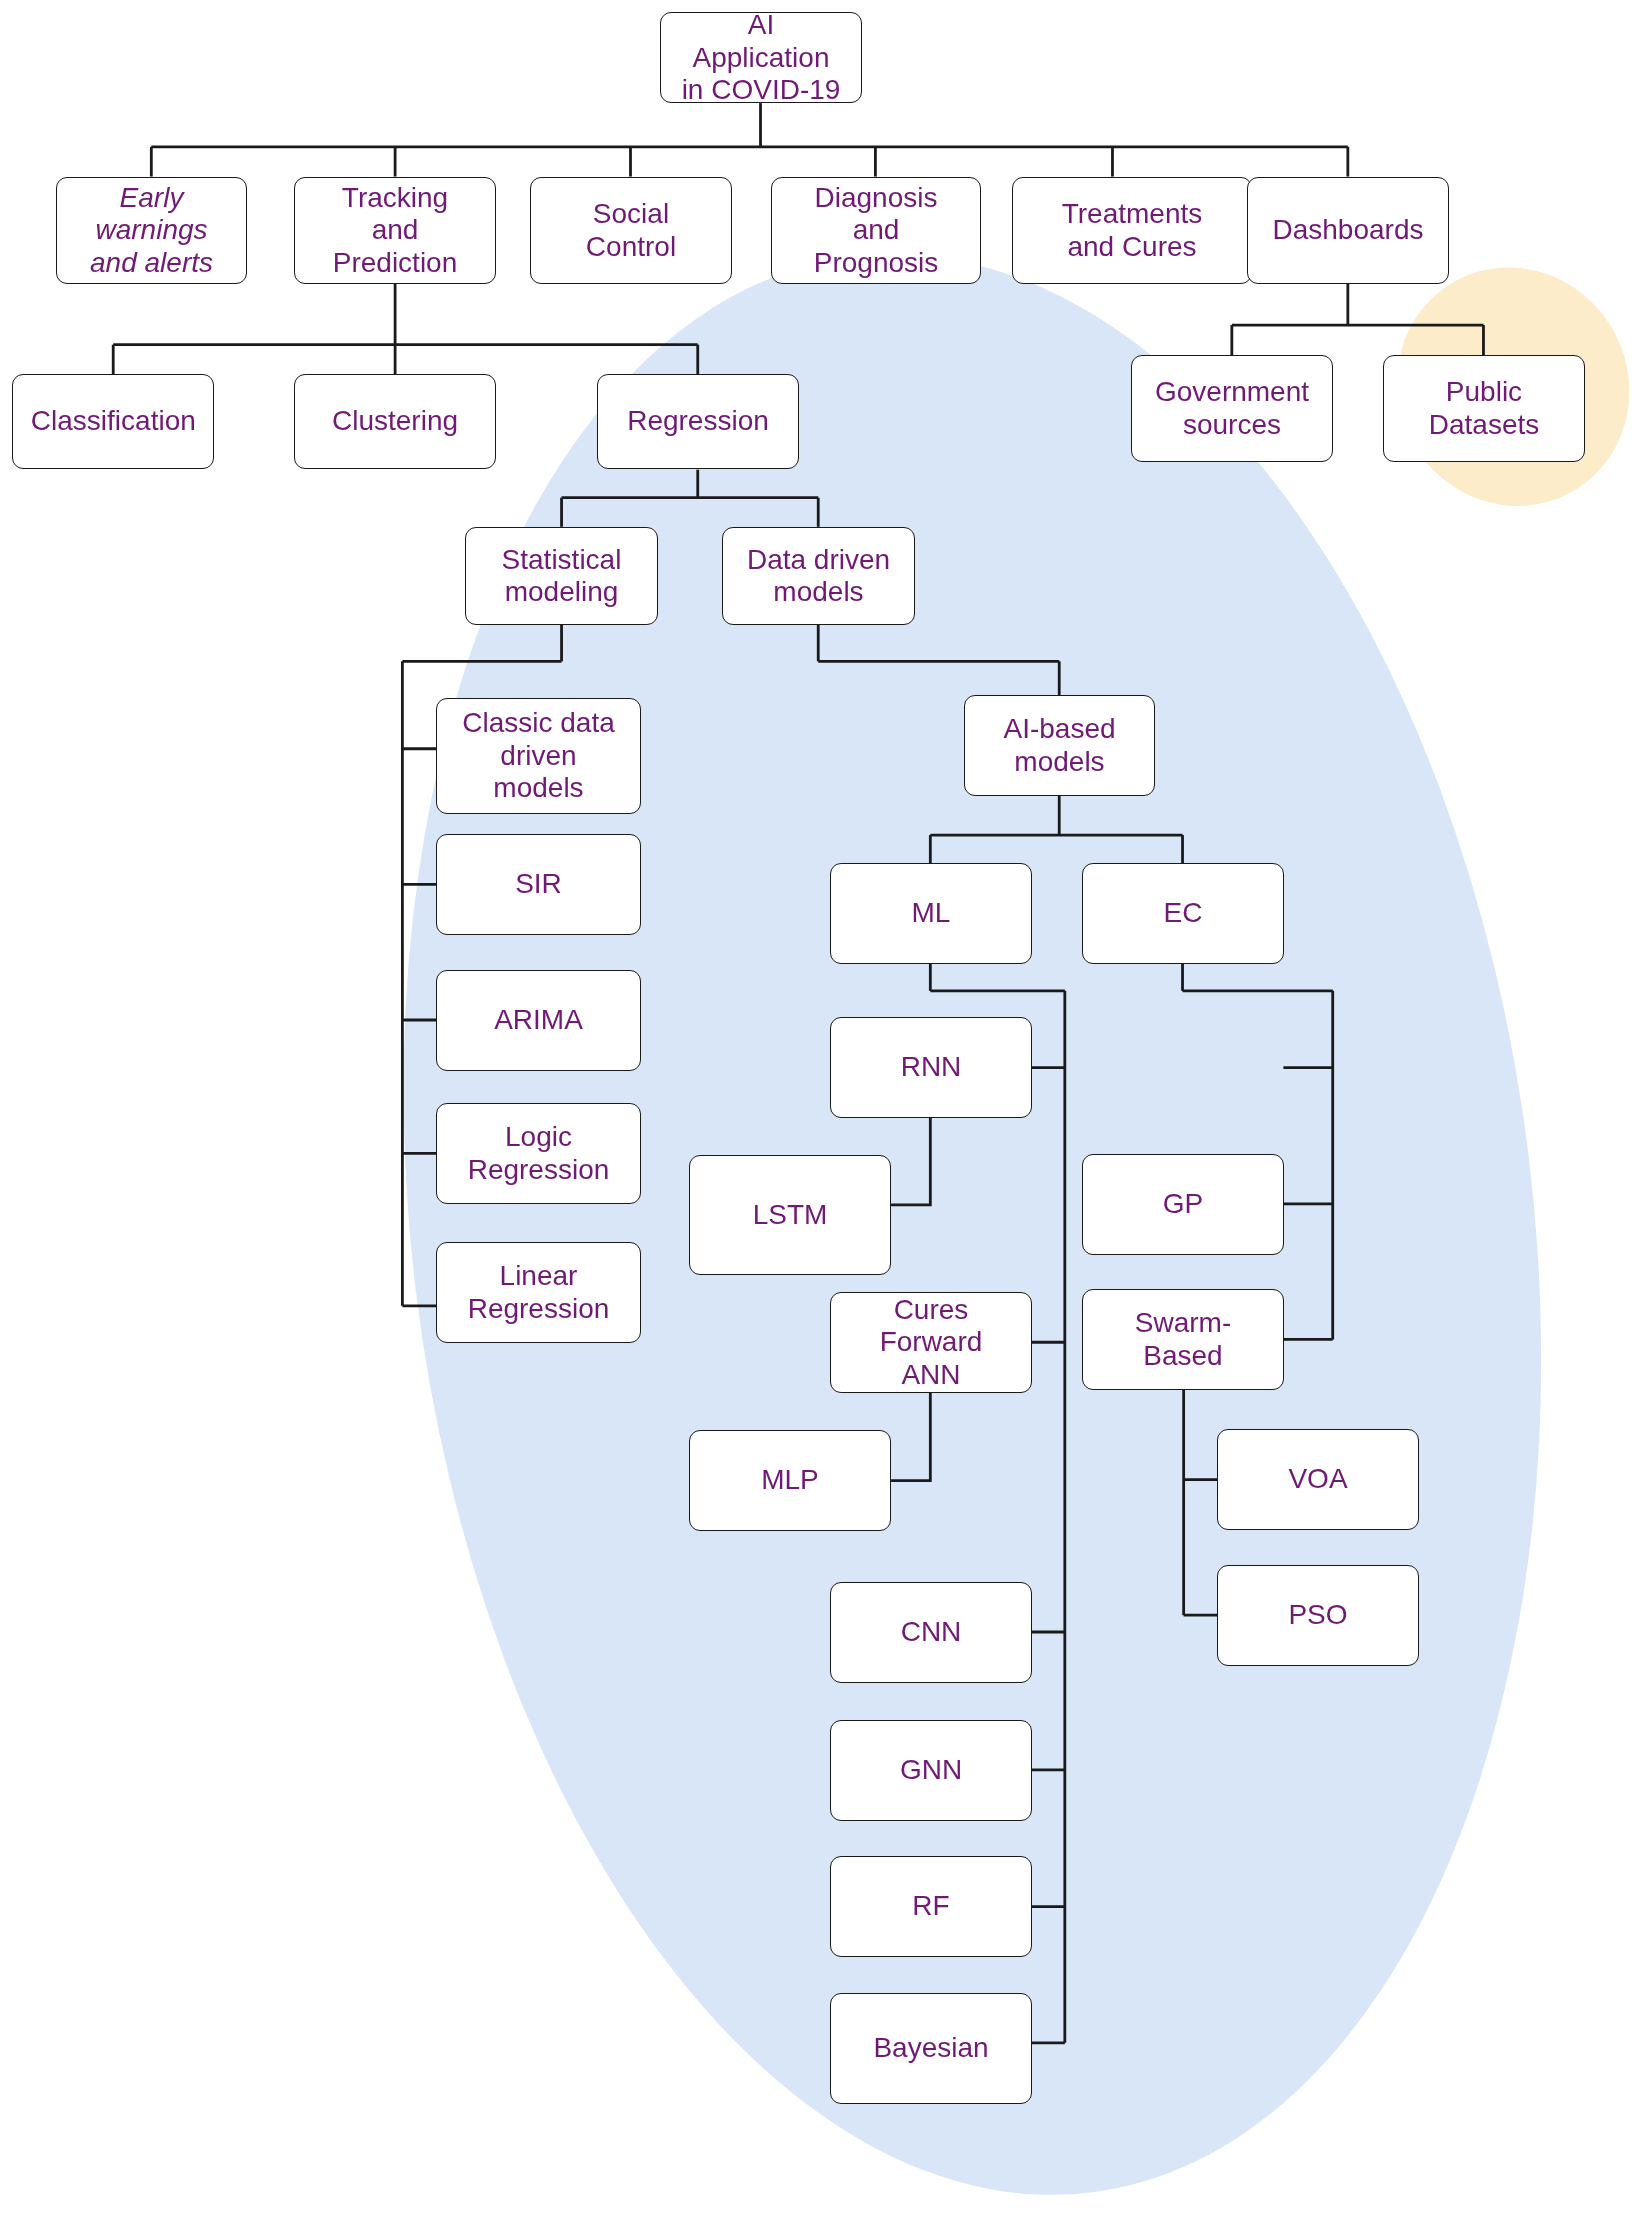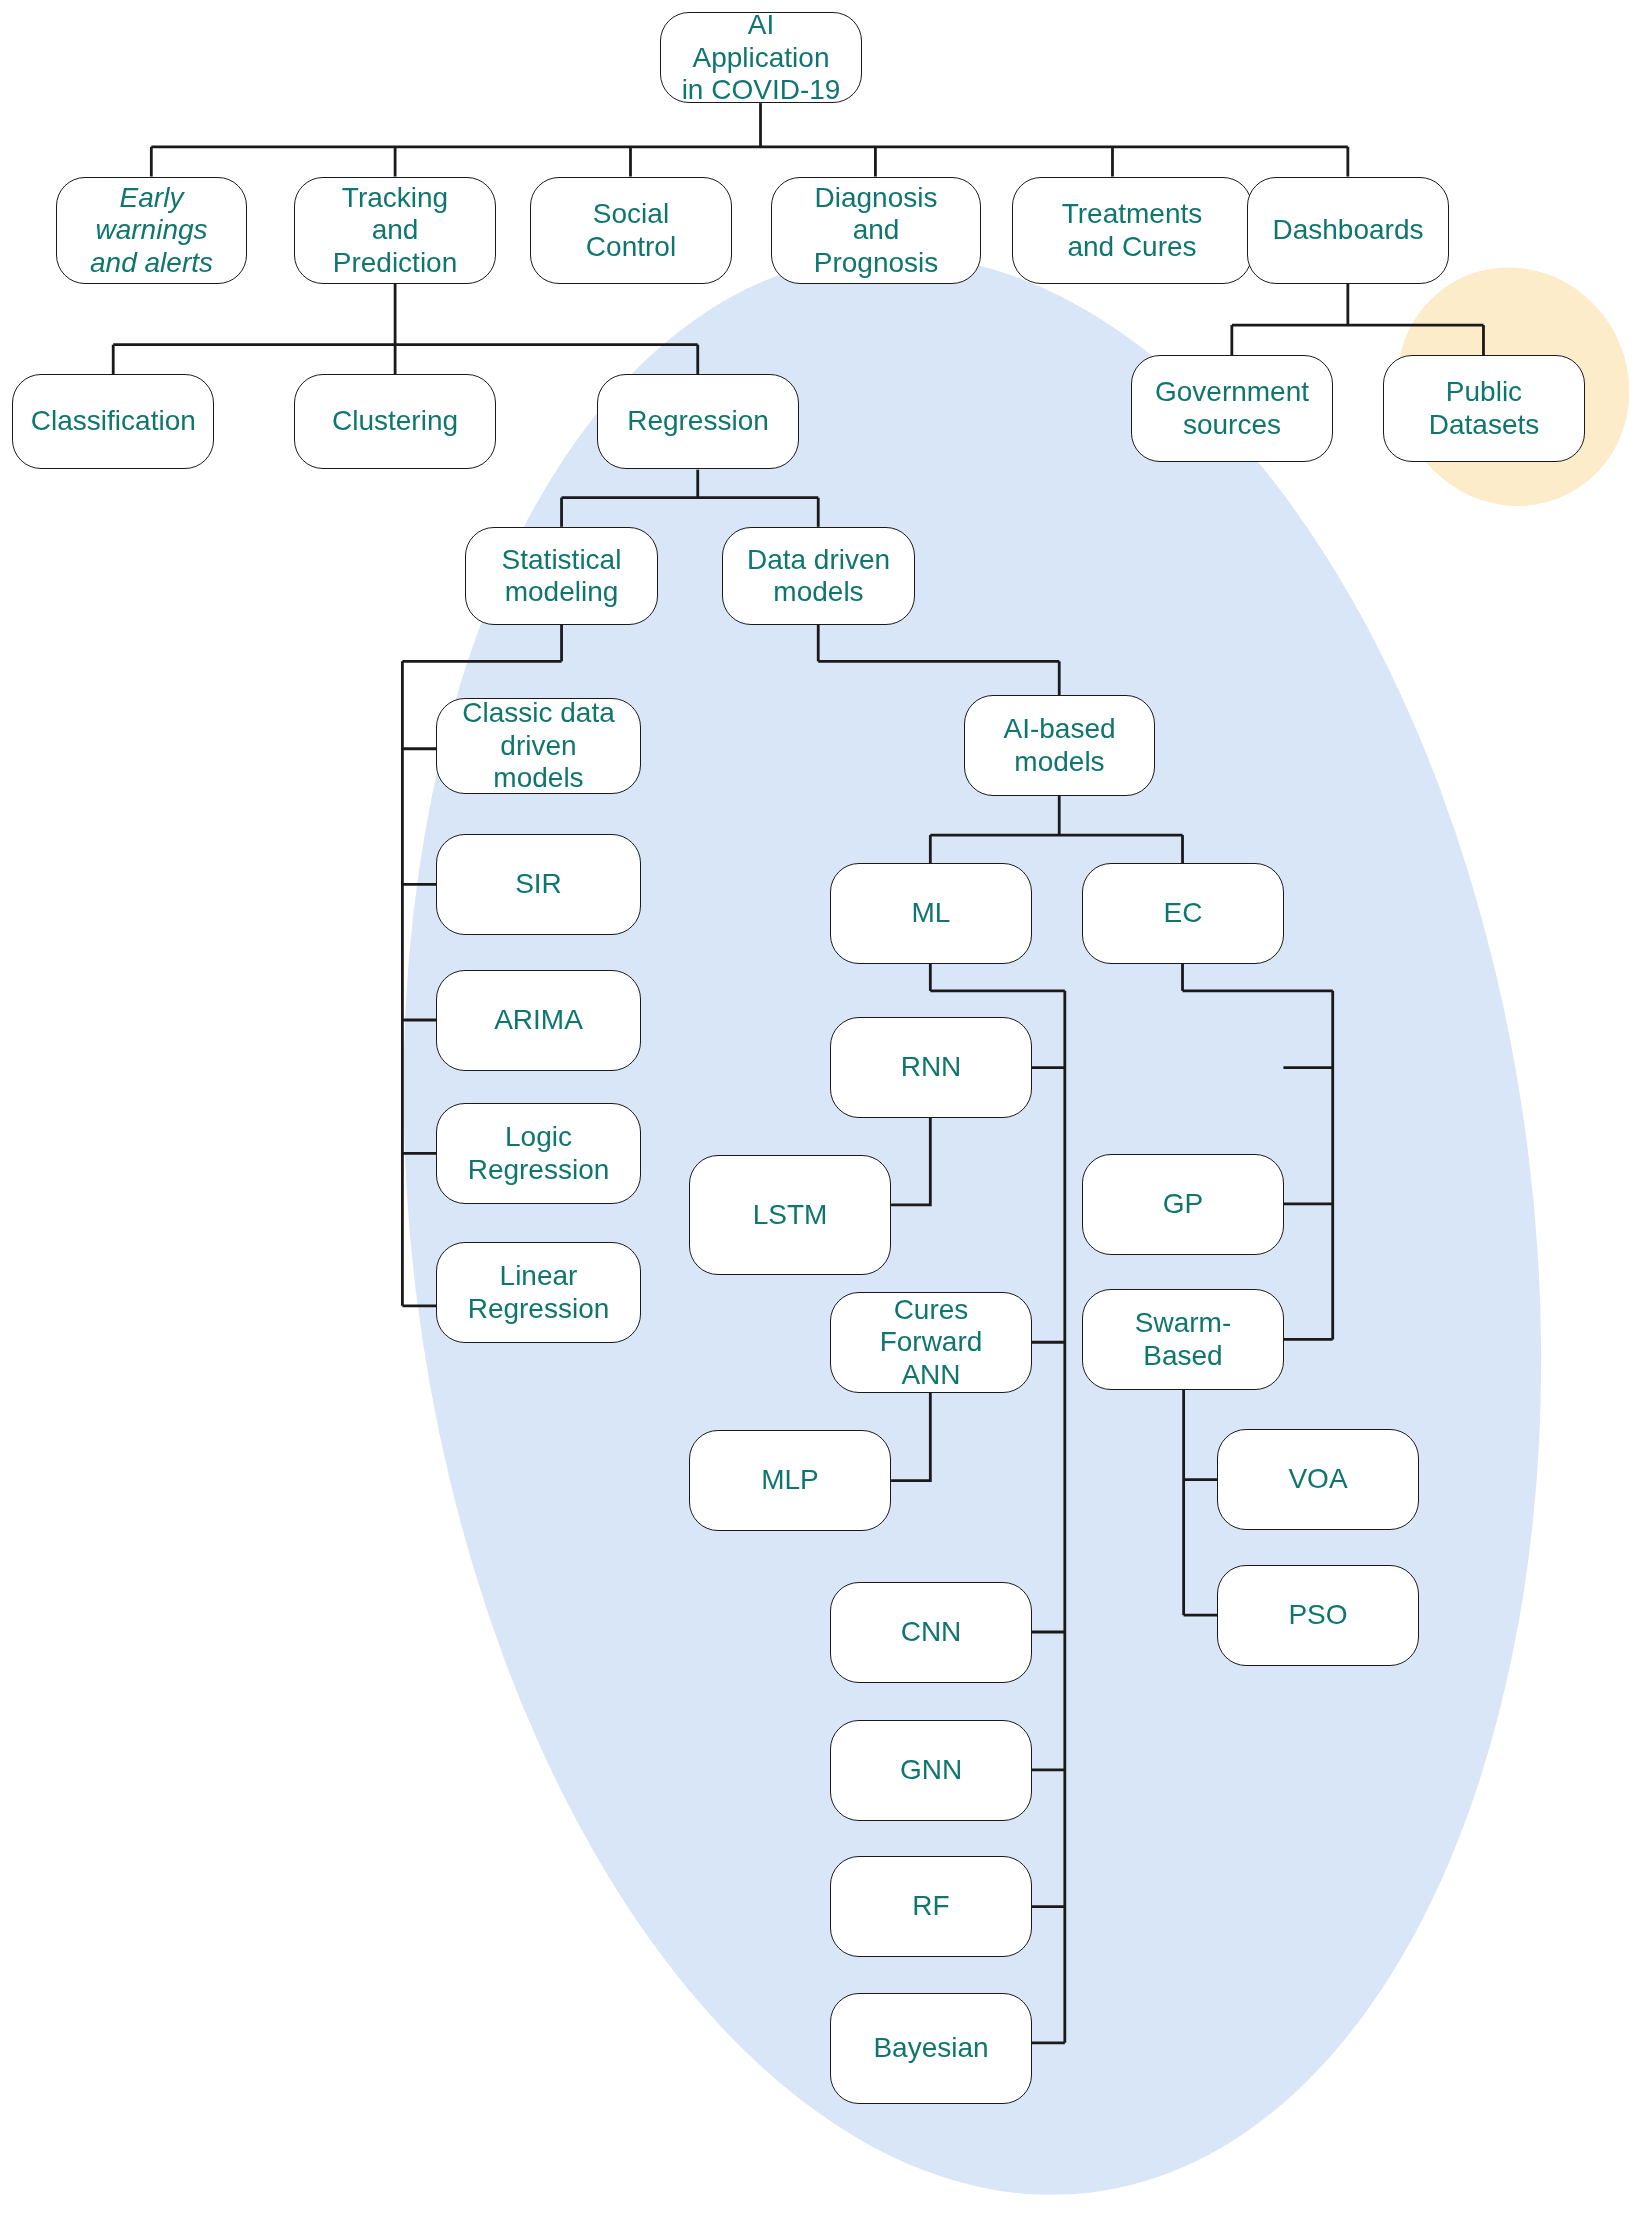--- a/index.html
+++ b/index.html
@@ -11,27 +11,27 @@
     background:#ffffff;
     overflow:hidden;
   }
   #highlights{position:absolute;left:0;top:0;width:1646px;height:2216px;z-index:1;}
   #edges{position:absolute;left:0;top:0;width:1646px;height:2216px;z-index:2;}
   .node{
     position:absolute;
     box-sizing:border-box;
     background:#ffffff;
     border:1.7px solid #1a1a1a;
-    border-radius:29px;
+    border-radius:11px;
     z-index:3;
     display:flex;
     align-items:center;
     justify-content:center;
     text-align:center;
-    color:#0f766e;
+    color:#701a75;
     font-size:28px;
     line-height:1.16;
     font-family:"Liberation Sans",sans-serif;
     padding:0 20px;
   }
   .node span{display:block;white-space:pre-line;}
 </style>
 </head>
 <body>
 
@@ -158,21 +158,21 @@
     <span>Regression</span>
   </div>
   <div class="node" style="left:465px;top:527px;width:193px;height:98px;">
     <span>Statistical
 modeling</span>
   </div>
   <div class="node" style="left:722px;top:527px;width:193px;height:98px;">
     <span>Data driven
 models</span>
   </div>
-  <div class="node" style="left:436px;top:698px;width:205px;height:96px;text-align:center;">
+  <div class="node" style="left:436px;top:698px;width:205px;height:116px;text-align:center;">
     <span>Classic data
 driven models</span>
   </div>
   <div class="node" style="left:436px;top:834px;width:205px;height:101px;">
     <span>SIR</span>
   </div>
   <div class="node" style="left:436px;top:970px;width:205px;height:101px;">
     <span>ARIMA</span>
   </div>
   <div class="node" style="left:436px;top:1103px;width:205px;height:101px;">

